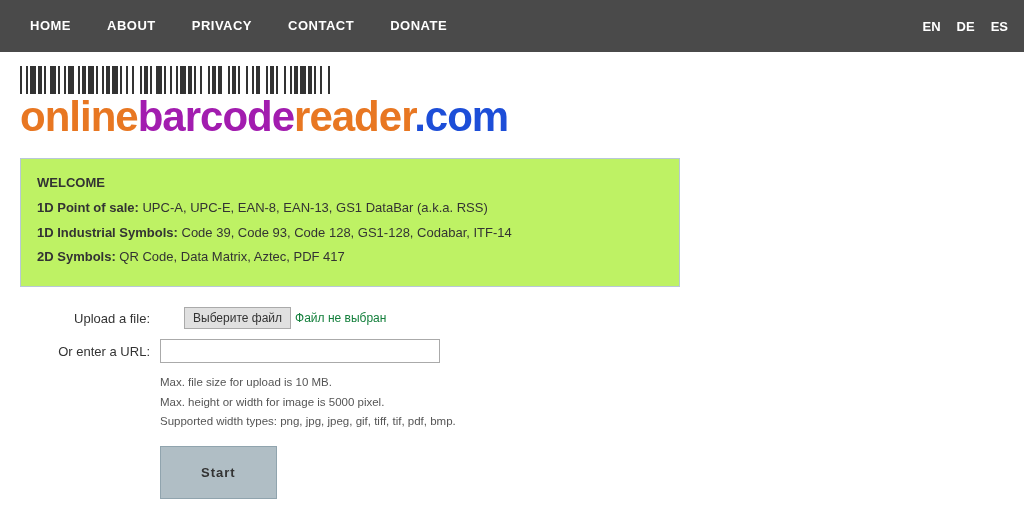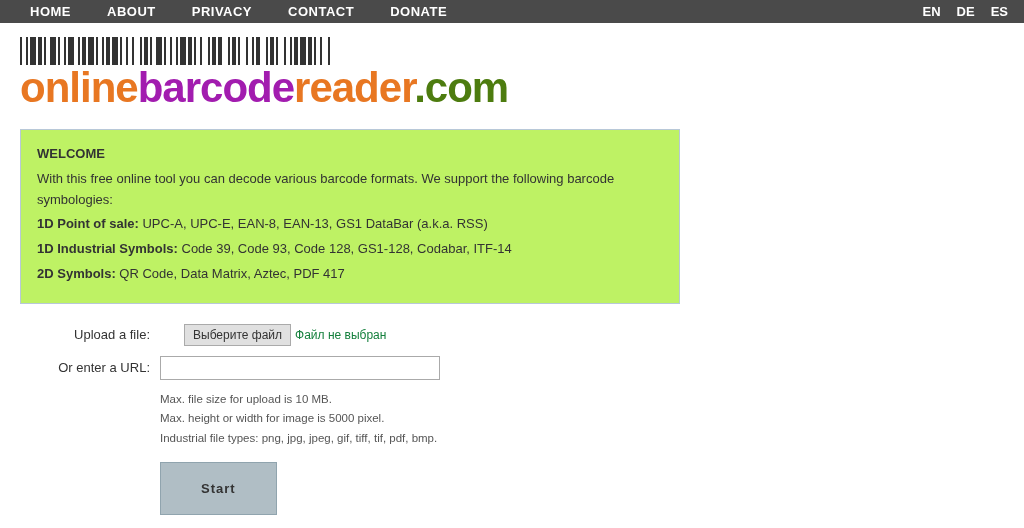--- a/index.html
+++ b/index.html
@@ -5,21 +5,21 @@
     * { margin: 0; padding: 0; box-sizing: border-box; }
     body { font-family: Arial, sans-serif; font-size: 13px; background: #fff; color: #333; }
 
     
     #navbar {
       background: #4a4a4a;
       display: flex;
       align-items: center;
       justify-content: space-between;
       padding: 0 12px;
-      height: 23px;
+      height: 52px;
     }
     #navbar .nav-left { display: flex; gap: 0; }
     #navbar .nav-left a {
       color: #fff;
       text-decoration: none;
       font-size: 13px;
       font-weight: bold;
       padding: 0 18px;
       line-height: 40px;
       display: inline-block;
@@ -53,21 +53,21 @@
       width: 100%;
       height: 100%;
     }
     #logo-text {
       font-size: 42px;
       font-weight: bold;
       letter-spacing: -1px;
       line-height: 1;
     }
     #logo-text .orange { color: #e87722; }
-    #logo-text .gray { color: #4d7c0f; }
+    #logo-text .gray { color: #1d4ed8; }
     #logo-text .dark { color: #a21caf; }
 
     
     #main {
       padding: 10px 20px 20px 20px;
       max-width: 720px;
     }
 
     
     #welcome-box {
@@ -219,21 +219,20 @@
   </div>
   <div id="logo-text">
     <span class="orange">online</span><span class="dark">barcode</span><span class="orange">reader</span><span class="gray">.com</span>
   </div>
 </div>
 
 <div id="main">
 
   <div id="welcome-box">
     <div class="welcome-title">WELCOME</div>
-    <p>With this free online tool you can decode various barcode formats. We support the following barcode symbologies:</p>
     <p><strong>1D Point of sale:</strong><span> UPC-A, UPC-E, EAN-8, EAN-13, GS1 DataBar (a.k.a. RSS)</span></p>
     <p><strong>1D Industrial Symbols:</strong><span> Code 39, Code 93, Code 128, GS1-128, Codabar, ITF-14</span></p>
     <p><strong>2D Symbols:</strong><span> QR Code, Data Matrix, Aztec, PDF 417</span></p>
   </div>
 
   <div id="form-area">
 
     <div class="form-row">
       <label class="form-label">Upload a file:</label>
       <button class="file-btn">Выберите файл</button>
@@ -241,21 +240,21 @@
     </div>
 
     <div class="form-row">
       <label class="form-label">Or enter a URL:</label>
       <input type="text" class="url-input" style="">
     </div>
 
     <div class="hints">
       <div>Max. file size for upload is 10 MB.</div>
       <div>Max. height or width for image is 5000 pixel.</div>
-      <div>Industrial file types: png, jpg, jpeg, gif, tiff, tif, pdf, bmp.</div>
+      <div>Supported width types: png, jpg, jpeg, gif, tiff, tif, pdf, bmp.</div>
     </div>
 
     <div class="start-btn-row">
       <button class="start-btn">Start</button>
     </div>
   </div>
 
 </div>
 
 </body></html>

